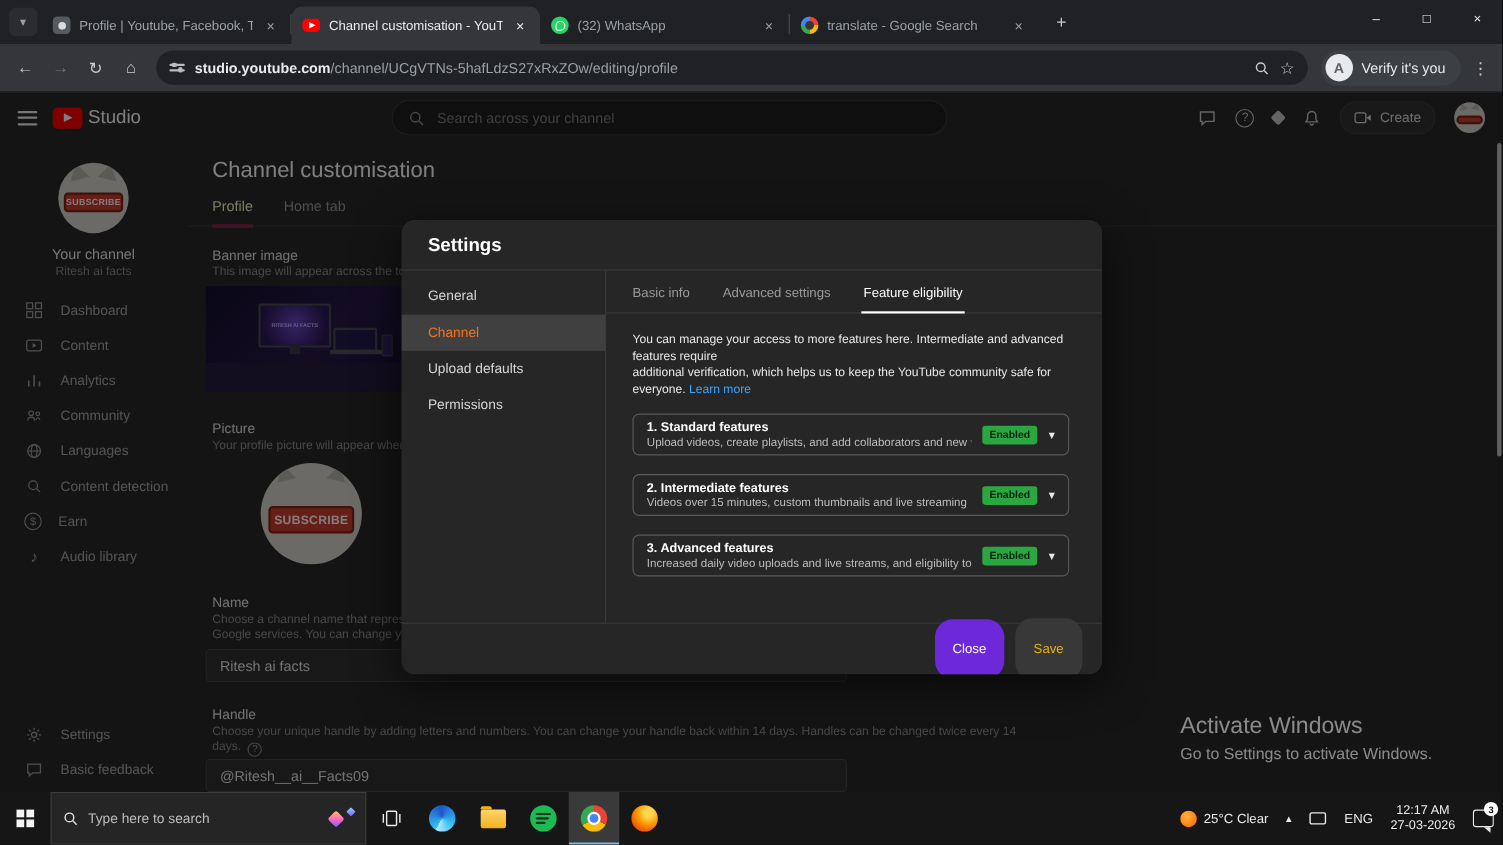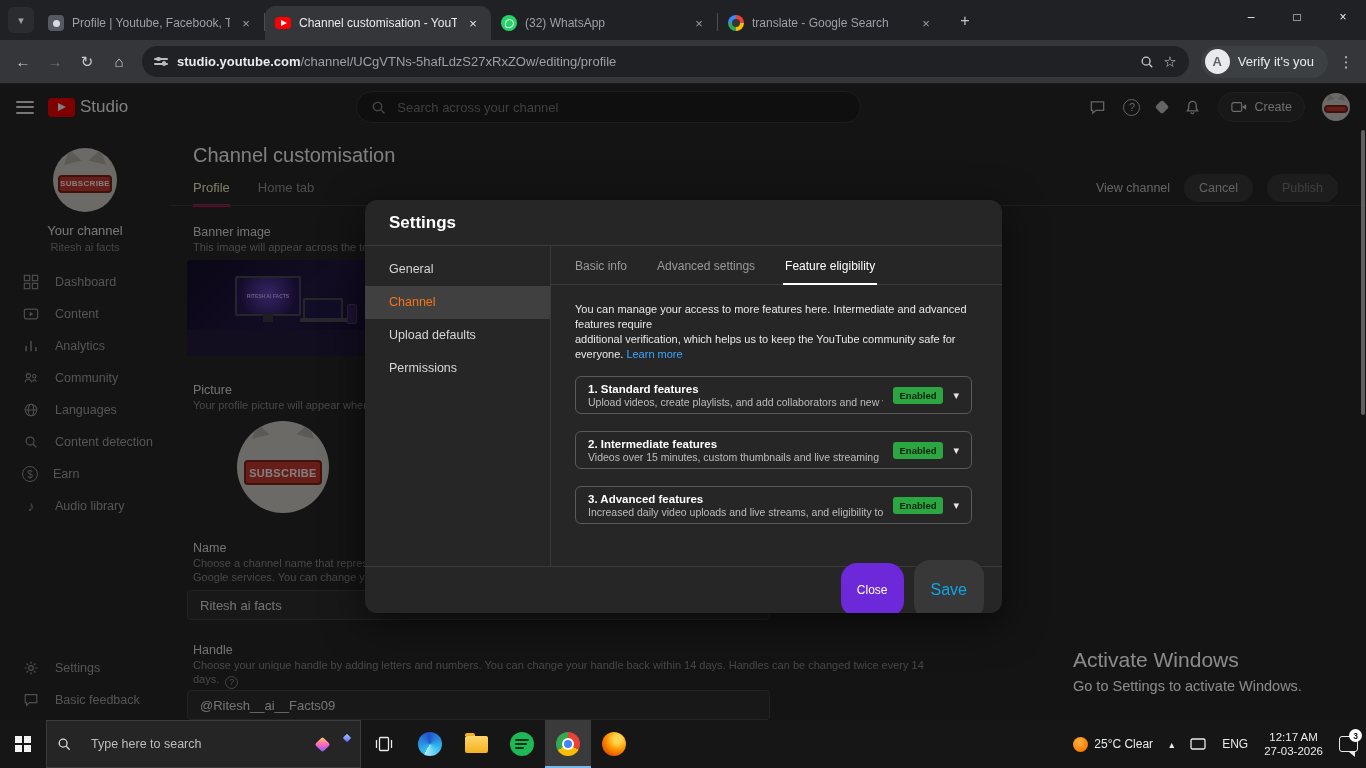--- a/index.html
+++ b/index.html
@@ -133,33 +133,33 @@
 .mfeatures{padding:14px 24px 0}
 .fcard{width:397px;height:38px;border:1px solid #5a5a5a;border-radius:6px;display:flex;align-items:center;padding:0 12px;margin-bottom:17px}
 .ftxt{min-width:0}
 .ft{font-size:11.5px;font-weight:bold;color:#fff;line-height:14px}
 .fd{font-size:10.5px;color:#bdbdbd;line-height:13px;white-space:nowrap;overflow:hidden}
 .fmeta{margin-left:auto;display:flex;align-items:center;gap:10px;flex:none;padding-left:10px}
 .enabled{background:#2ba640;color:#07230d;font-size:9.5px;font-weight:bold;padding:3px 7px;border-radius:3px}
 .fchev{color:#e8e8e8;font-size:11px}
 .mfoot{height:47px;border-top:1px solid #3a3a3a;display:flex;align-items:center;justify-content:flex-end;gap:10px;padding-right:18px;flex:none}
 .btn-close{background:#6d28d9;color:#fff;font-size:12px;padding:20px 16px;border-radius:16px}
-.btn-save{background:#383838;color:#0ea5e9;font-size:16px;padding:21px 17px;border-radius:16px}
+.btn-save{background:#383838;color:#eab308;font-size:12px;padding:21px 17px;border-radius:16px}
 
 
 .watermark{position:absolute;left:1073px;top:648px;z-index:15;color:rgba(255,255,255,0.5)}
 .watermark .l1{font-size:21px}
 .watermark .l2{font-size:14.5px;margin-top:6px}
 
 
 .taskbar{position:absolute;left:0;bottom:0;width:100%;height:48px;background:#161616;display:flex;align-items:stretch;z-index:40}
 .tb-start{width:46px;display:flex;align-items:center;justify-content:center;flex:none}
 .winlogo{display:grid;grid-template-columns:7px 7px;grid-template-rows:7px 7px;gap:2px}
 .winlogo i{background:#f3f3f3}
-.tb-search{width:315px;background:#252525;border:1px solid #3c3c3c;display:flex;align-items:center;gap:20px;padding:0 10px;flex:none}
+.tb-search{width:287px;background:#252525;border:1px solid #3c3c3c;display:flex;align-items:center;gap:9px;padding:0 10px;flex:none}
 .tb-search .ph{color:#bdbdbd;font-size:12.5px;flex:1;white-space:nowrap;overflow:hidden}
 .spark1{width:11px;height:11px;background:linear-gradient(135deg,#ffd150,#ff67c0,#7a5cff);transform:rotate(45deg);border-radius:2px;flex:none}
 .spark2{width:6px;height:6px;background:linear-gradient(135deg,#8fd3ff,#7a5cff);transform:rotate(45deg);border-radius:1px;flex:none;margin-left:-4px;margin-top:-12px}
 .tb-btn{width:46px;display:flex;align-items:center;justify-content:center;flex:none;position:relative}
 .tb-btn.active-app{background:#3a3a3a;box-shadow:inset 0 -2px 0 #76b9ed}
 .appic{width:24px;height:24px;border-radius:50%;position:relative}
 .ic-edge{background:conic-gradient(from 210deg,#35c1f1,#2052cc 40%,#35c1f1 75%,#b5e8ff)}
 .ic-folder{width:23px;height:17px;border-radius:2px;background:linear-gradient(#ffd56b,#f2b21d);position:relative;align-self:center}
 .ic-folder::before{content:"";position:absolute;top:-3px;left:0;width:10px;height:3px;background:#f2b21d;border-radius:2px 2px 0 0}
 .ic-spotify{background:#1db954}
@@ -412,25 +412,20 @@
         </div>
       </div>
     </div>
 
     <div class="smain">
       <div class="pagetitle">Channel customisation</div>
       <div class="mtabs">
         <span class="mtab active">Profile</span>
         <span class="mtab">Home tab</span>
       </div>
-      <div class="mactions">
-        <span class="txtbtn">View channel</span>
-        <span class="pillbtn">Cancel</span>
-        <span class="pillbtn disabled">Publish</span>
-      </div>
       <div class="mtabline"></div>
 
       <div class="seclabel" style="top:95px">Banner image</div>
       <div class="secdesc" style="top:111px">This image will appear across the top of your ch</div>
       <div class="bannerbox">
         <div class="bb-desk"></div>
         <div class="bb-monitor">
             <span class="bb-title">RITESH AI FACTS</span>
           </div>
         <div class="bb-laptop"></div>

